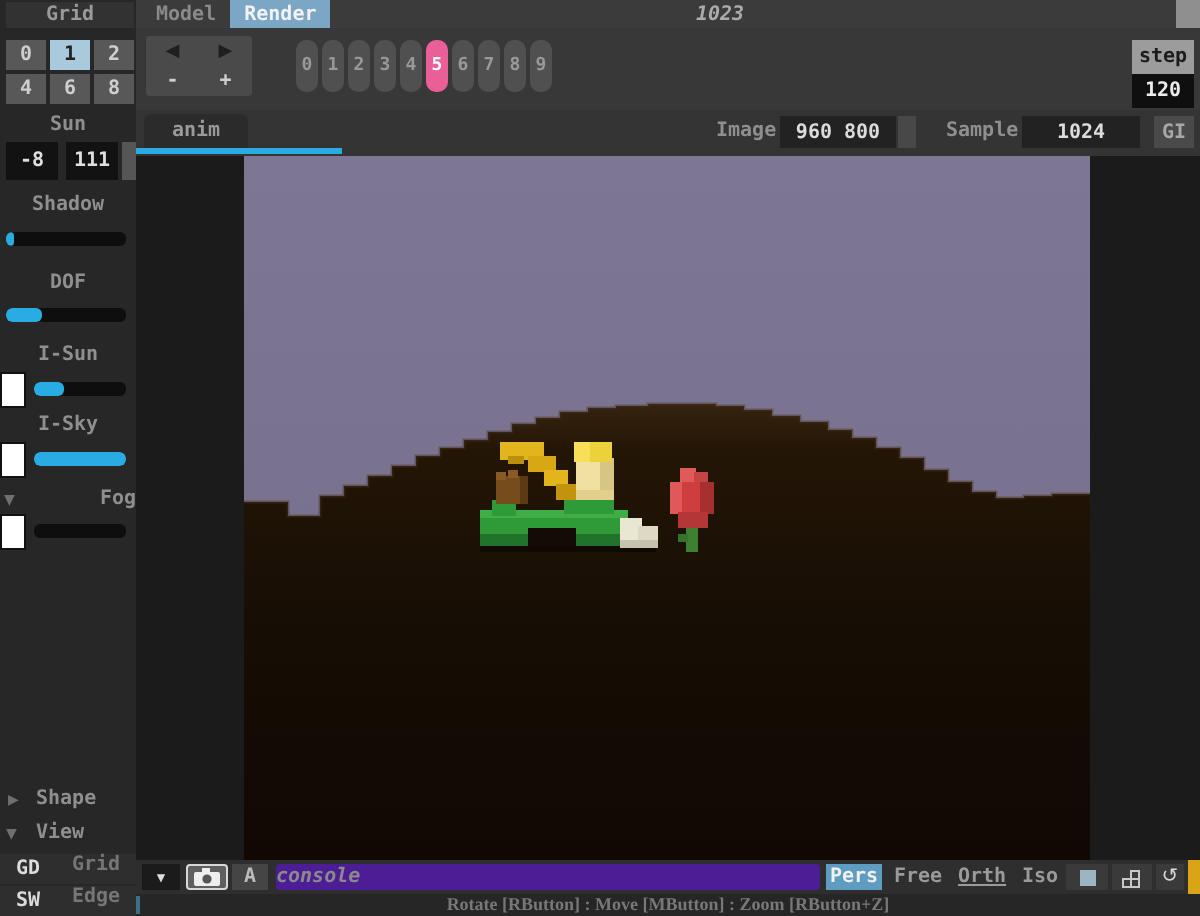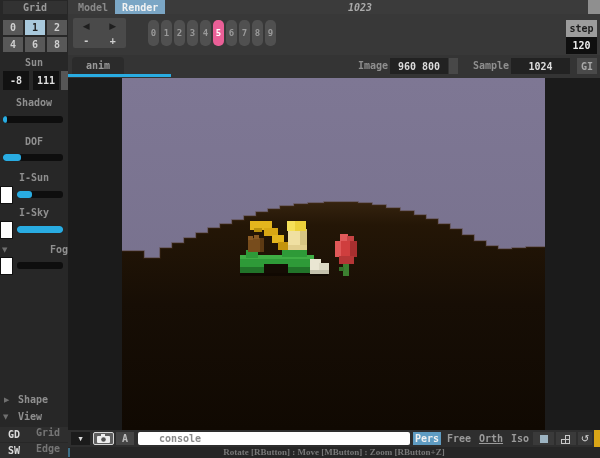--- a/index.html
+++ b/index.html
@@ -60,22 +60,22 @@
   #r3-divider { left:381px; top:3px; width:9px; height:16px; background:#484848; }
   #gi-btn { left:509px; top:3px; width:20px; height:16px; background:#4a4a4a; color:#a8a8a8; }
 
   #viewport { left:0; top:78px; width:532px; height:352px; background:#191919; }
 
   #bottombar { left:0; top:430px; width:532px; height:17px; background:#2e2e2e; }
   .bb-btn { top:2px; height:13px; display:flex; align-items:center; justify-content:center; }
   #dd-btn { left:3px; width:19px; background:#1b1b1b; color:#ddd; font-size:7px; }
   #cam-btn { left:25px; width:21px; background:#5f5f5f; border:1px solid #d8d8d8; border-radius:2px; }
   #a-btn { left:48px; width:18px; background:#454545; color:#bbb; }
-  #console-field { left:70px; width:272px; top:2px; height:13px; background:#ffffff; border-radius:2px;
-                   color:#8a8a8a; display:flex; align-items:center; padding-left:21px; }
+  #console-field { left:70px; width:272px; top:2px; height:13px; background:#4c1d95; border-radius:2px;
+                   color:#8a8a8a; display:flex; align-items:center; padding-left:0;font-style:italic; }
   .mode { top:2px; height:13px; width:28px; color:#9a9a9a; }
   .mode.active { background:#5f9cc2; color:#f0f0f0; }
   .bb-icon { background:#3a3a3a; }
   #yellow-bar { left:526px; top:0; width:6px; height:17px; background:#d9a516; }
 
   #statusbar { left:0; top:447px; width:532px; height:11px; background:#262626;font-family:Liberation Serif, serif; }
   #status-tick { left:0; top:1px; width:2px; height:9px; background:#3d6e86; }
   #status-text { width:532px; height:11px; text-align:center; color:#787878; font-size:9px; line-height:11px; }
 </style>
 </head>

